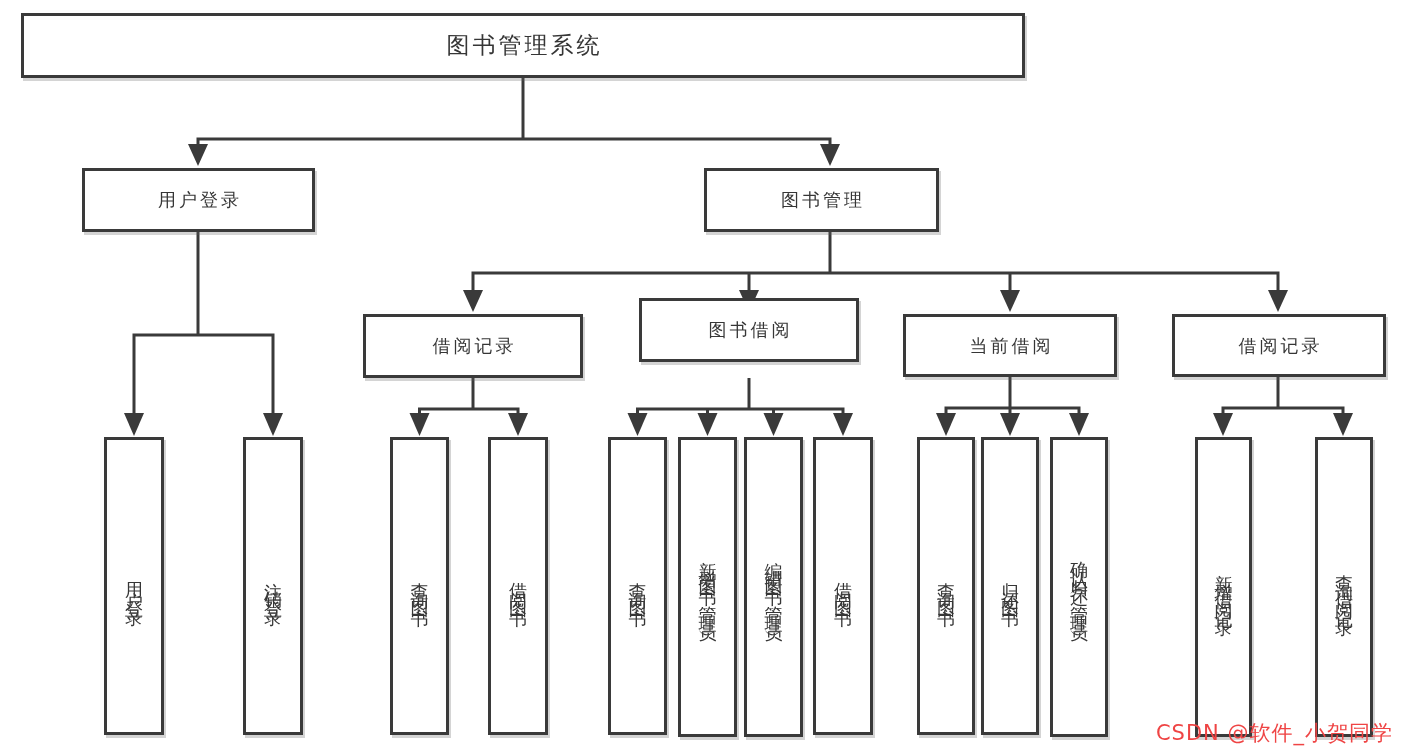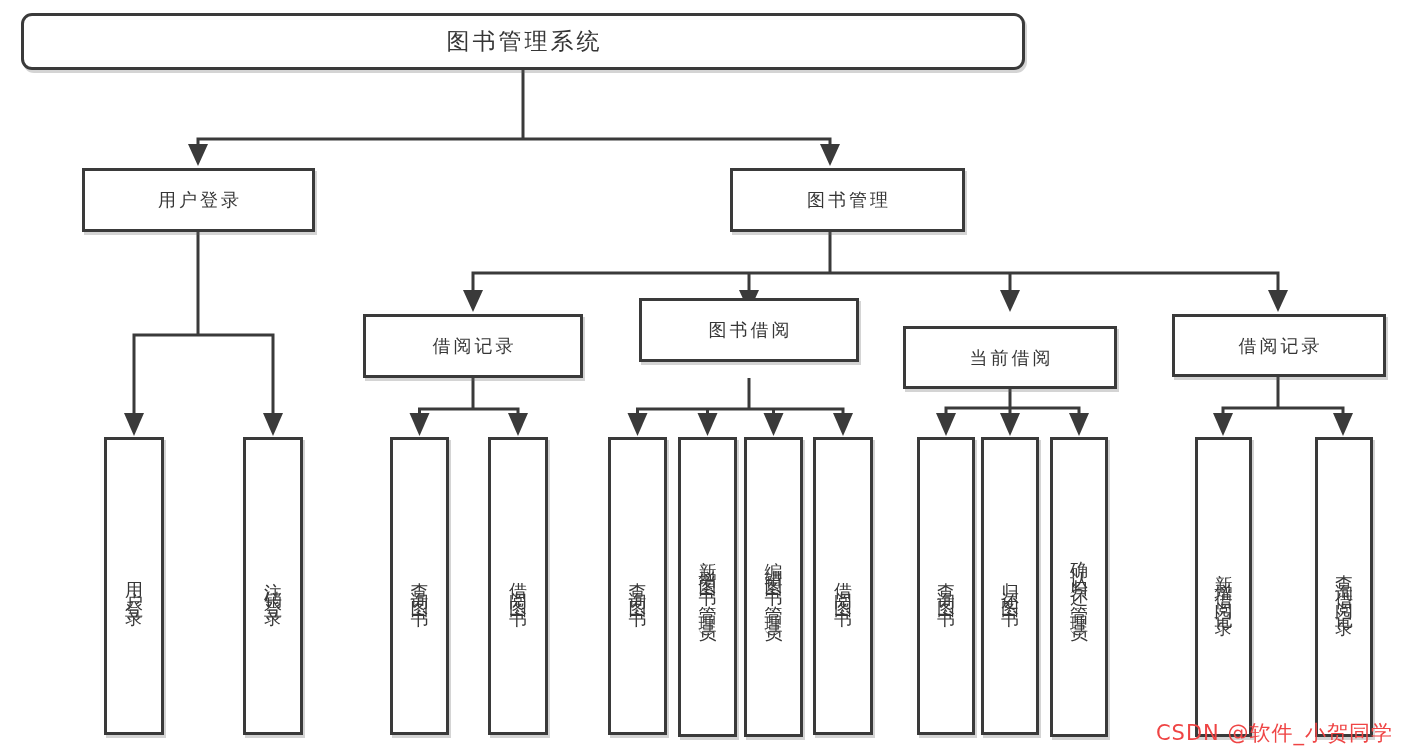--- a/index.html
+++ b/index.html
@@ -79,28 +79,28 @@
       <polygon points="763.5,413 783.5,413 773.5,436"></polygon>
       <polygon points="833,413 853,413 843,436"></polygon>
       <polygon points="936,413 956,413 946,436"></polygon>
       <polygon points="1000,413 1020,413 1010,436"></polygon>
       <polygon points="1069,413 1089,413 1079,436"></polygon>
       <polygon points="1213,413 1233,413 1223,436"></polygon>
       <polygon points="1333,413 1353,413 1343,436"></polygon>
     </g>
   </svg>
 
-  <div class="node h root" style="left:21px;top:13px;width:1004px;height:57px;border-radius:11px;">图书管理系统</div>
+  <div class="node h root" style="left:21px;top:13px;width:1004px;height:65px;">图书管理系统</div>
 
   <div class="node h" style="left:82px;top:168px;width:233px;height:64px;">用户登录</div>
-  <div class="node h" style="left:730px;top:168px;width:235px;height:64px;">图书管理</div>
+  <div class="node h" style="left:704px;top:168px;width:235px;height:64px;">图书管理</div>
 
   <div class="node h" style="left:363px;top:314px;width:220px;height:64px;">借阅记录</div>
   <div class="node h" style="left:639px;top:298px;width:220px;height:64px;">图书借阅</div>
-  <div class="node h" style="left:903px;top:314px;width:214px;height:63px;margin-top:12px;">当前借阅</div>
+  <div class="node h" style="left:903px;top:314px;width:214px;height:63px;">当前借阅</div>
   <div class="node h" style="left:1172px;top:314px;width:214px;height:63px;">借阅记录</div>
 
   <div class="node v" style="left:104px;top:437px;width:60px;height:298px;">用户登录</div>
   <div class="node v" style="left:243px;top:437px;width:60px;height:298px;">注销登录</div>
 
   <div class="node v" style="left:390px;top:437px;width:59px;height:298px;">查询图书</div>
   <div class="node v" style="left:488px;top:437px;width:60px;height:298px;">借阅图书</div>
 
   <div class="node v" style="left:608px;top:437px;width:59px;height:298px;">查询图书</div>
   <div class="node v" style="left:678px;top:437px;width:59px;height:300px;">新增图书（管理员）</div>

